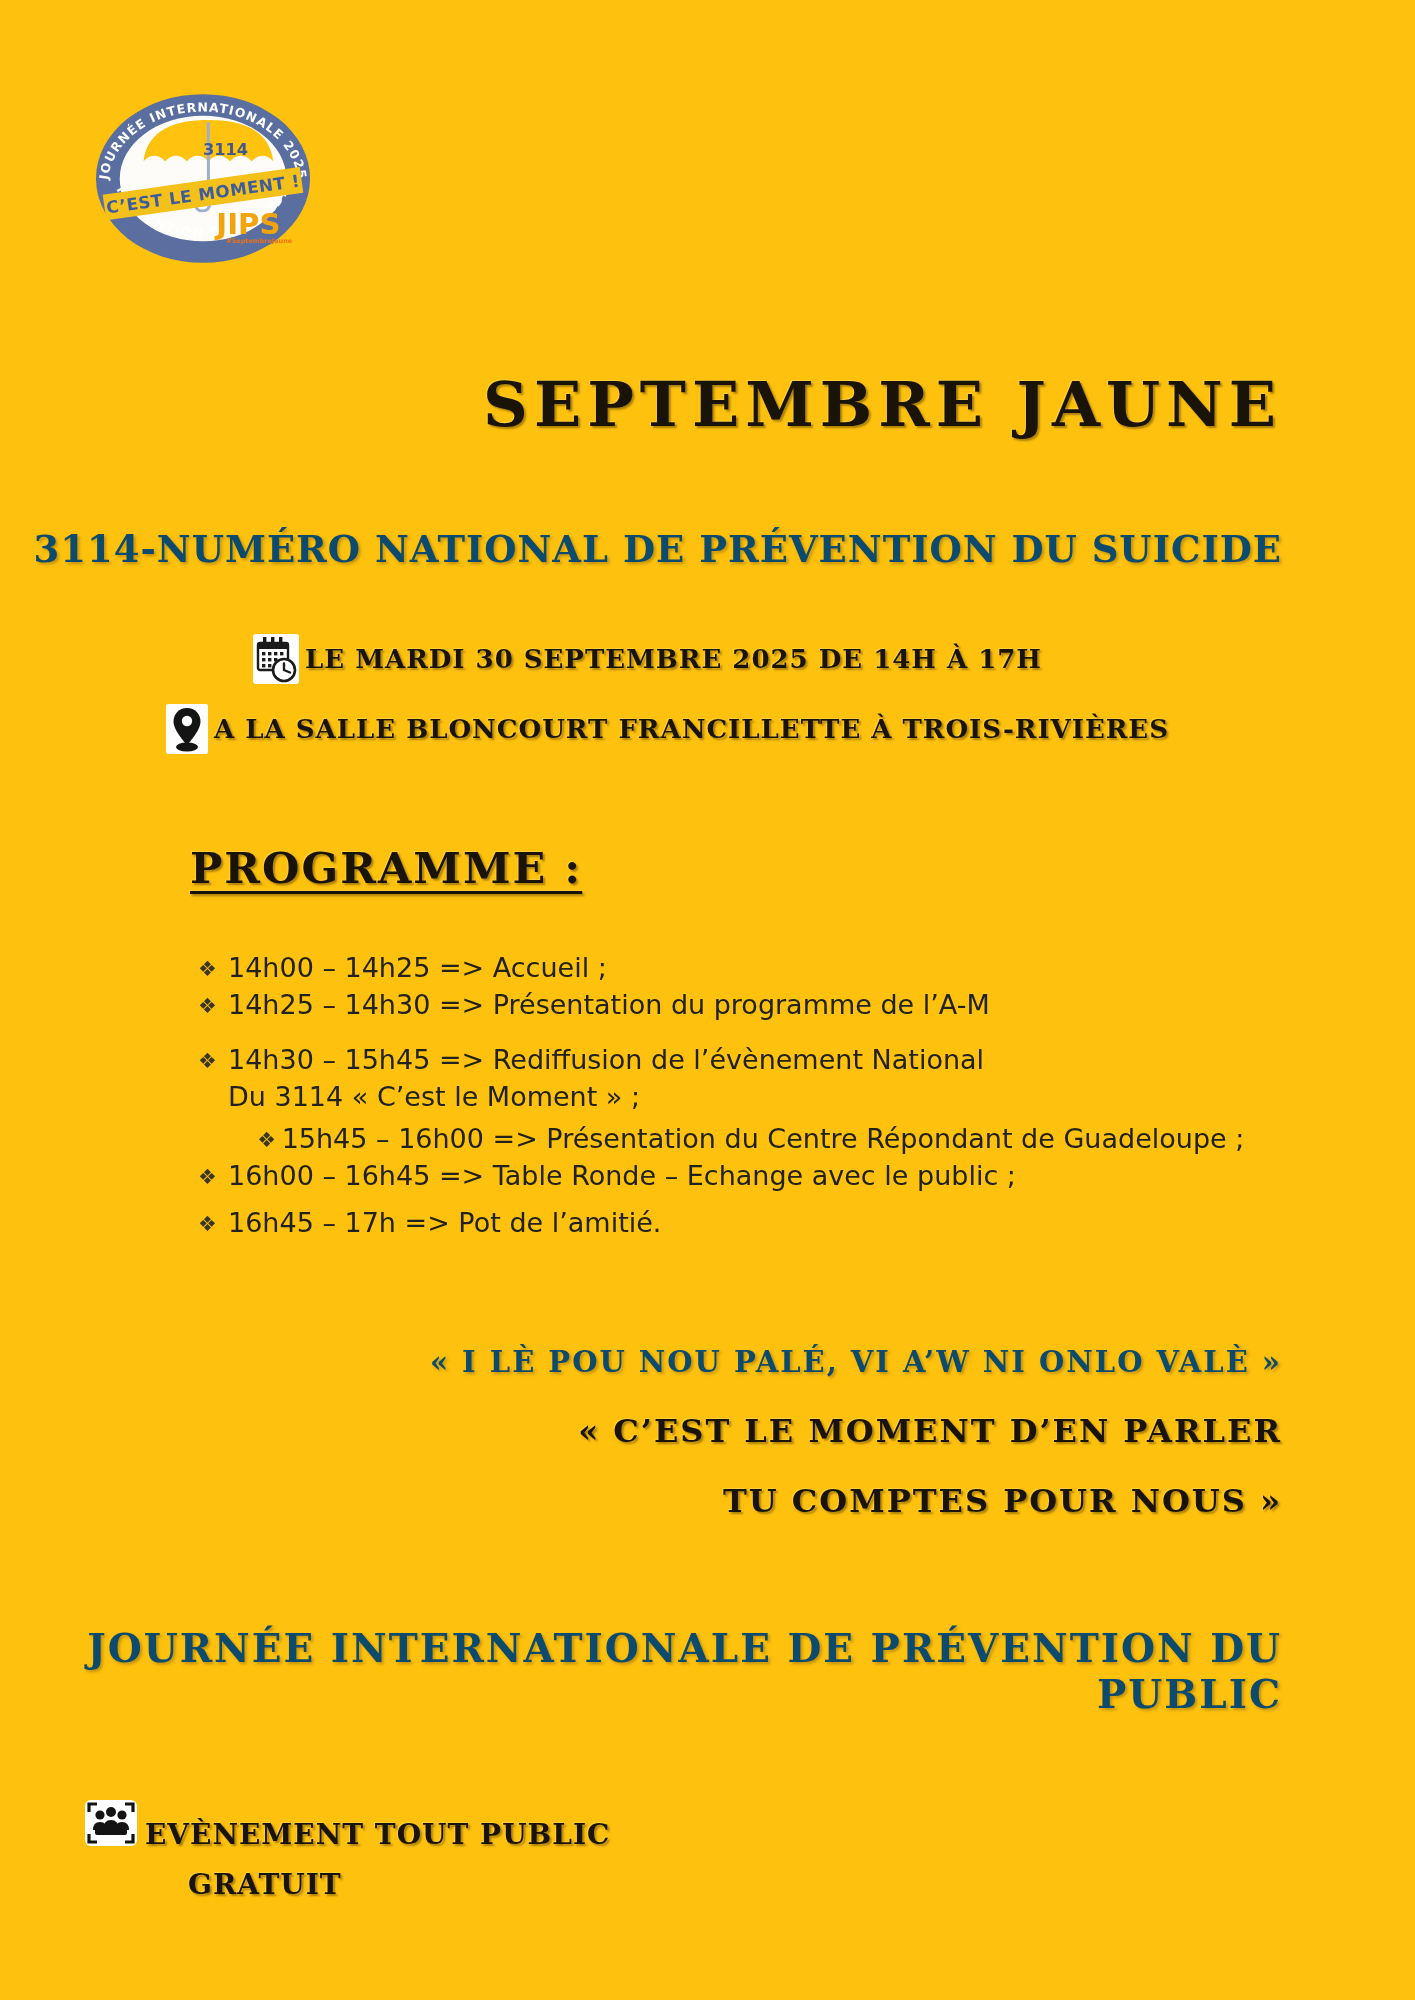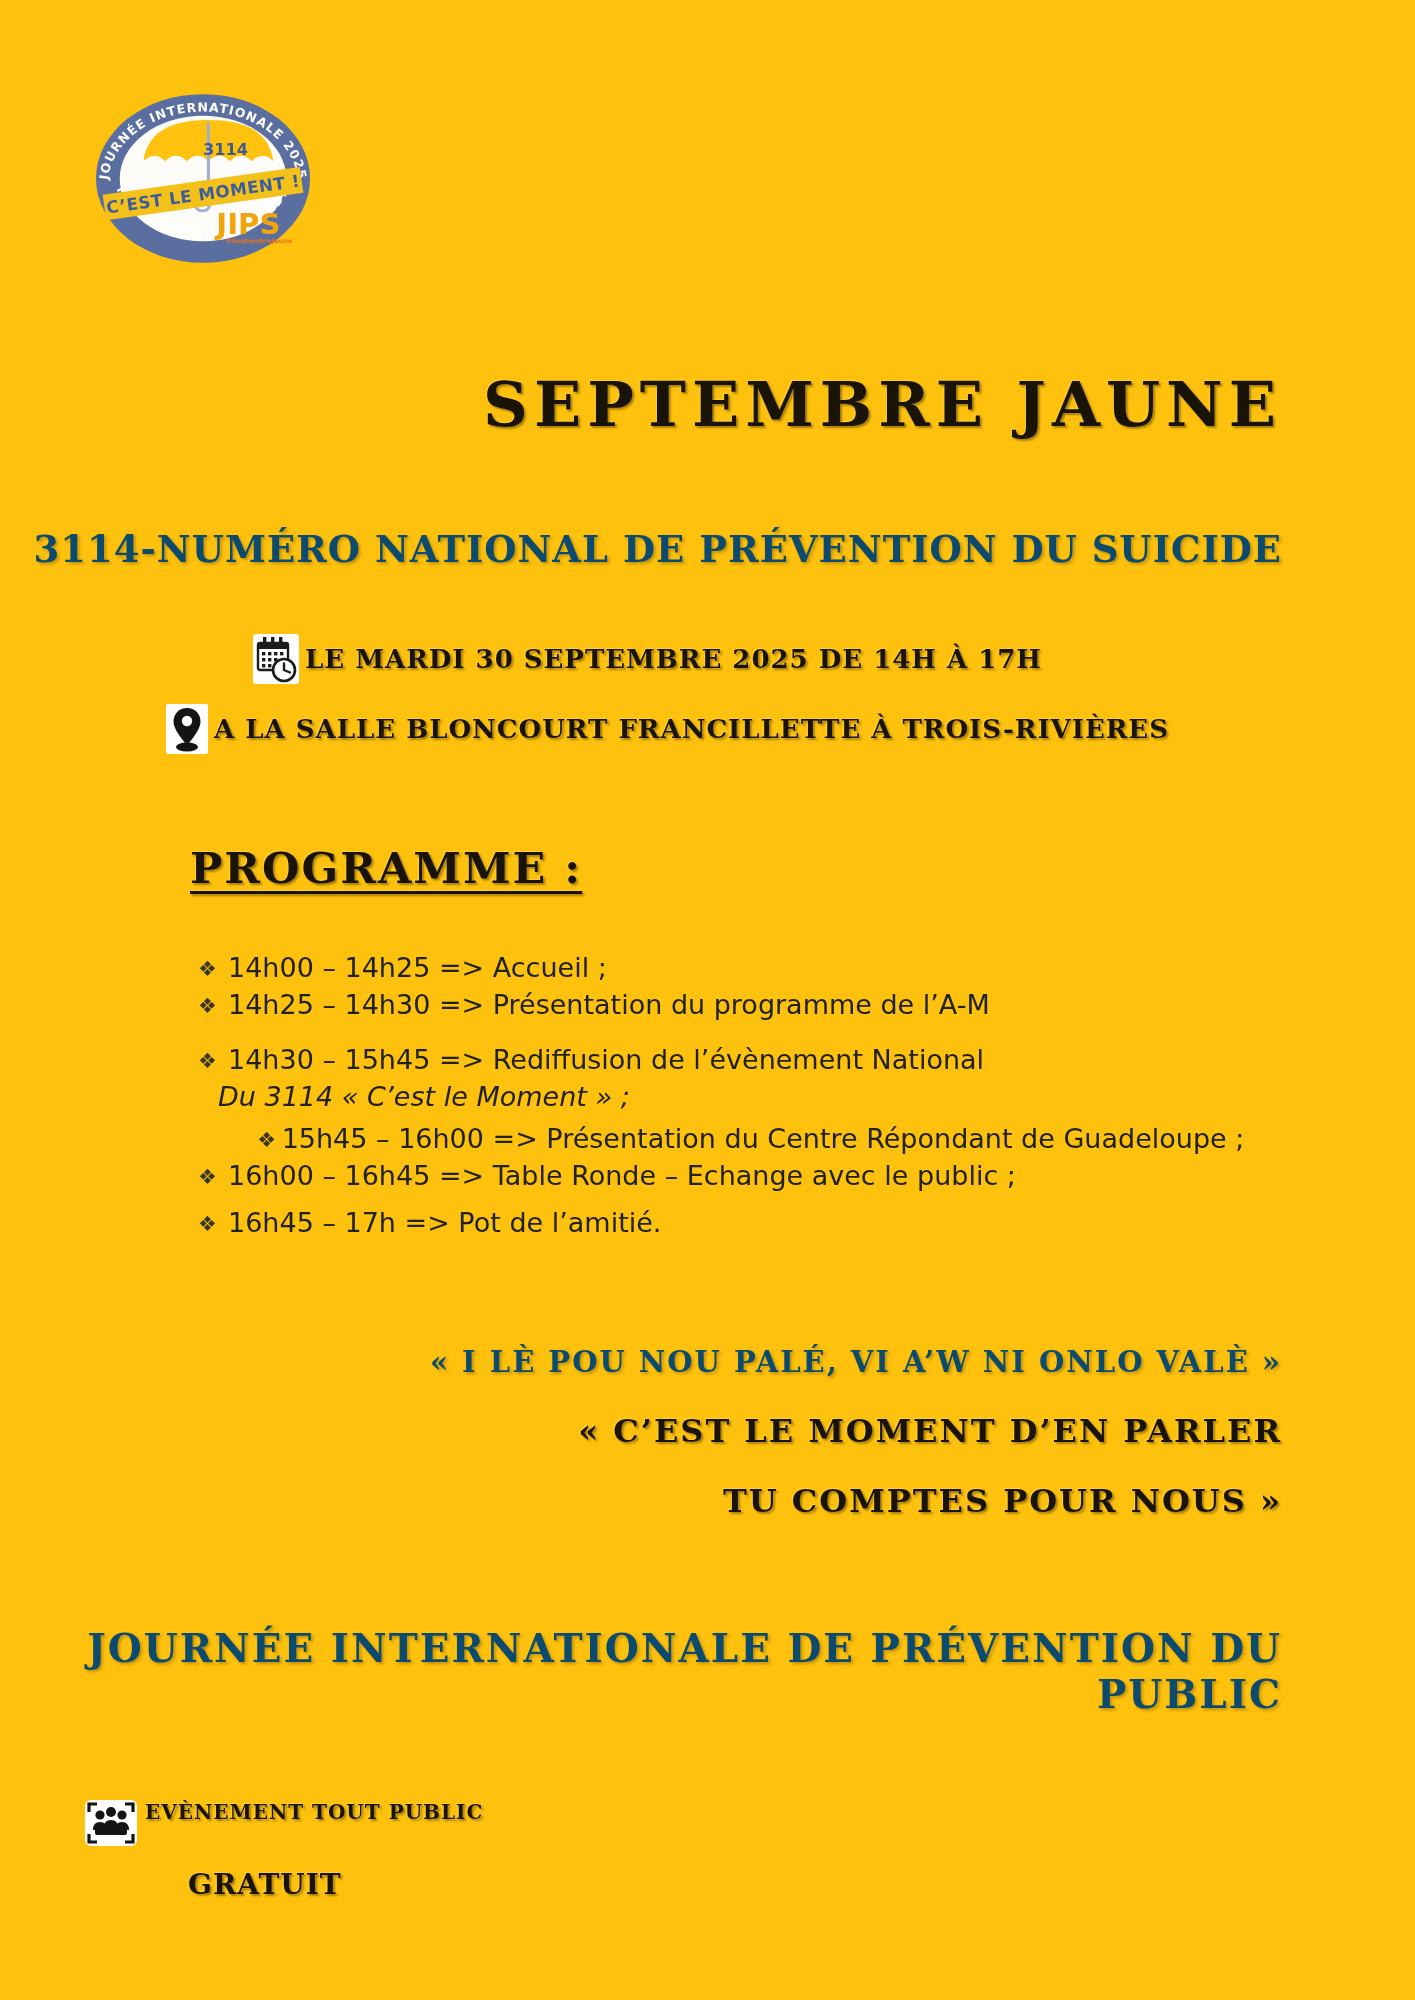--- a/index.html
+++ b/index.html
@@ -40,31 +40,31 @@
     left:198px;top:950px;width:1100px;
     list-style:none;margin:0;padding:0;
     font-family:"DejaVu Sans", sans-serif;
     font-size:27px;color:#21211d;
   }
   .prog-list li{line-height:36px;margin:0;}
   .prog-list li.gap-lg{margin-top:18px;}
   .prog-list li.gap-sm{margin-top:6px;text-align:center;}
   .prog-list li.gap-md{margin-top:10px;}
   .bullet{display:inline-block;width:30px;font-size:21px;color:#3a3524;vertical-align:1px;}
-  .cont{display:block;margin-left:20px;font-style:italic;}
+  .cont{display:block;margin-left:30px;}
   .cont:empty{display:none;}
 
   .quote-creole{top:1345px;font-size:29px;letter-spacing:2px;}
   .quote-main1{top:1412px;font-size:32px;letter-spacing:2px;}
   .quote-main2{top:1482px;font-size:32px;letter-spacing:2px;}
 
   .footer-heading{top:1625px;font-size:39px;letter-spacing:2px;}
 
   .audience-row{left:85px;top:1800px;display:flex;align-items:flex-start;gap:8px;}
-  .audience-text{font-size:20px;letter-spacing:1px;margin-top:0;}
+  .audience-text{font-size:28px;letter-spacing:1px;margin-top:18px;}
   .price-text{left:188px;top:1868px;font-size:28px;letter-spacing:1px;}
 
   .logo{left:93px;top:92px;width:220px;height:173px;}
 </style>
 </head>
 <body>
 
 <svg class="abs logo" viewBox="0 0 200 160">
   <ellipse cx="100" cy="80" rx="99" ry="78" fill="#5A6FA0"></ellipse>
   <ellipse cx="100" cy="80" rx="77" ry="58" fill="#FDFCF8"></ellipse>

